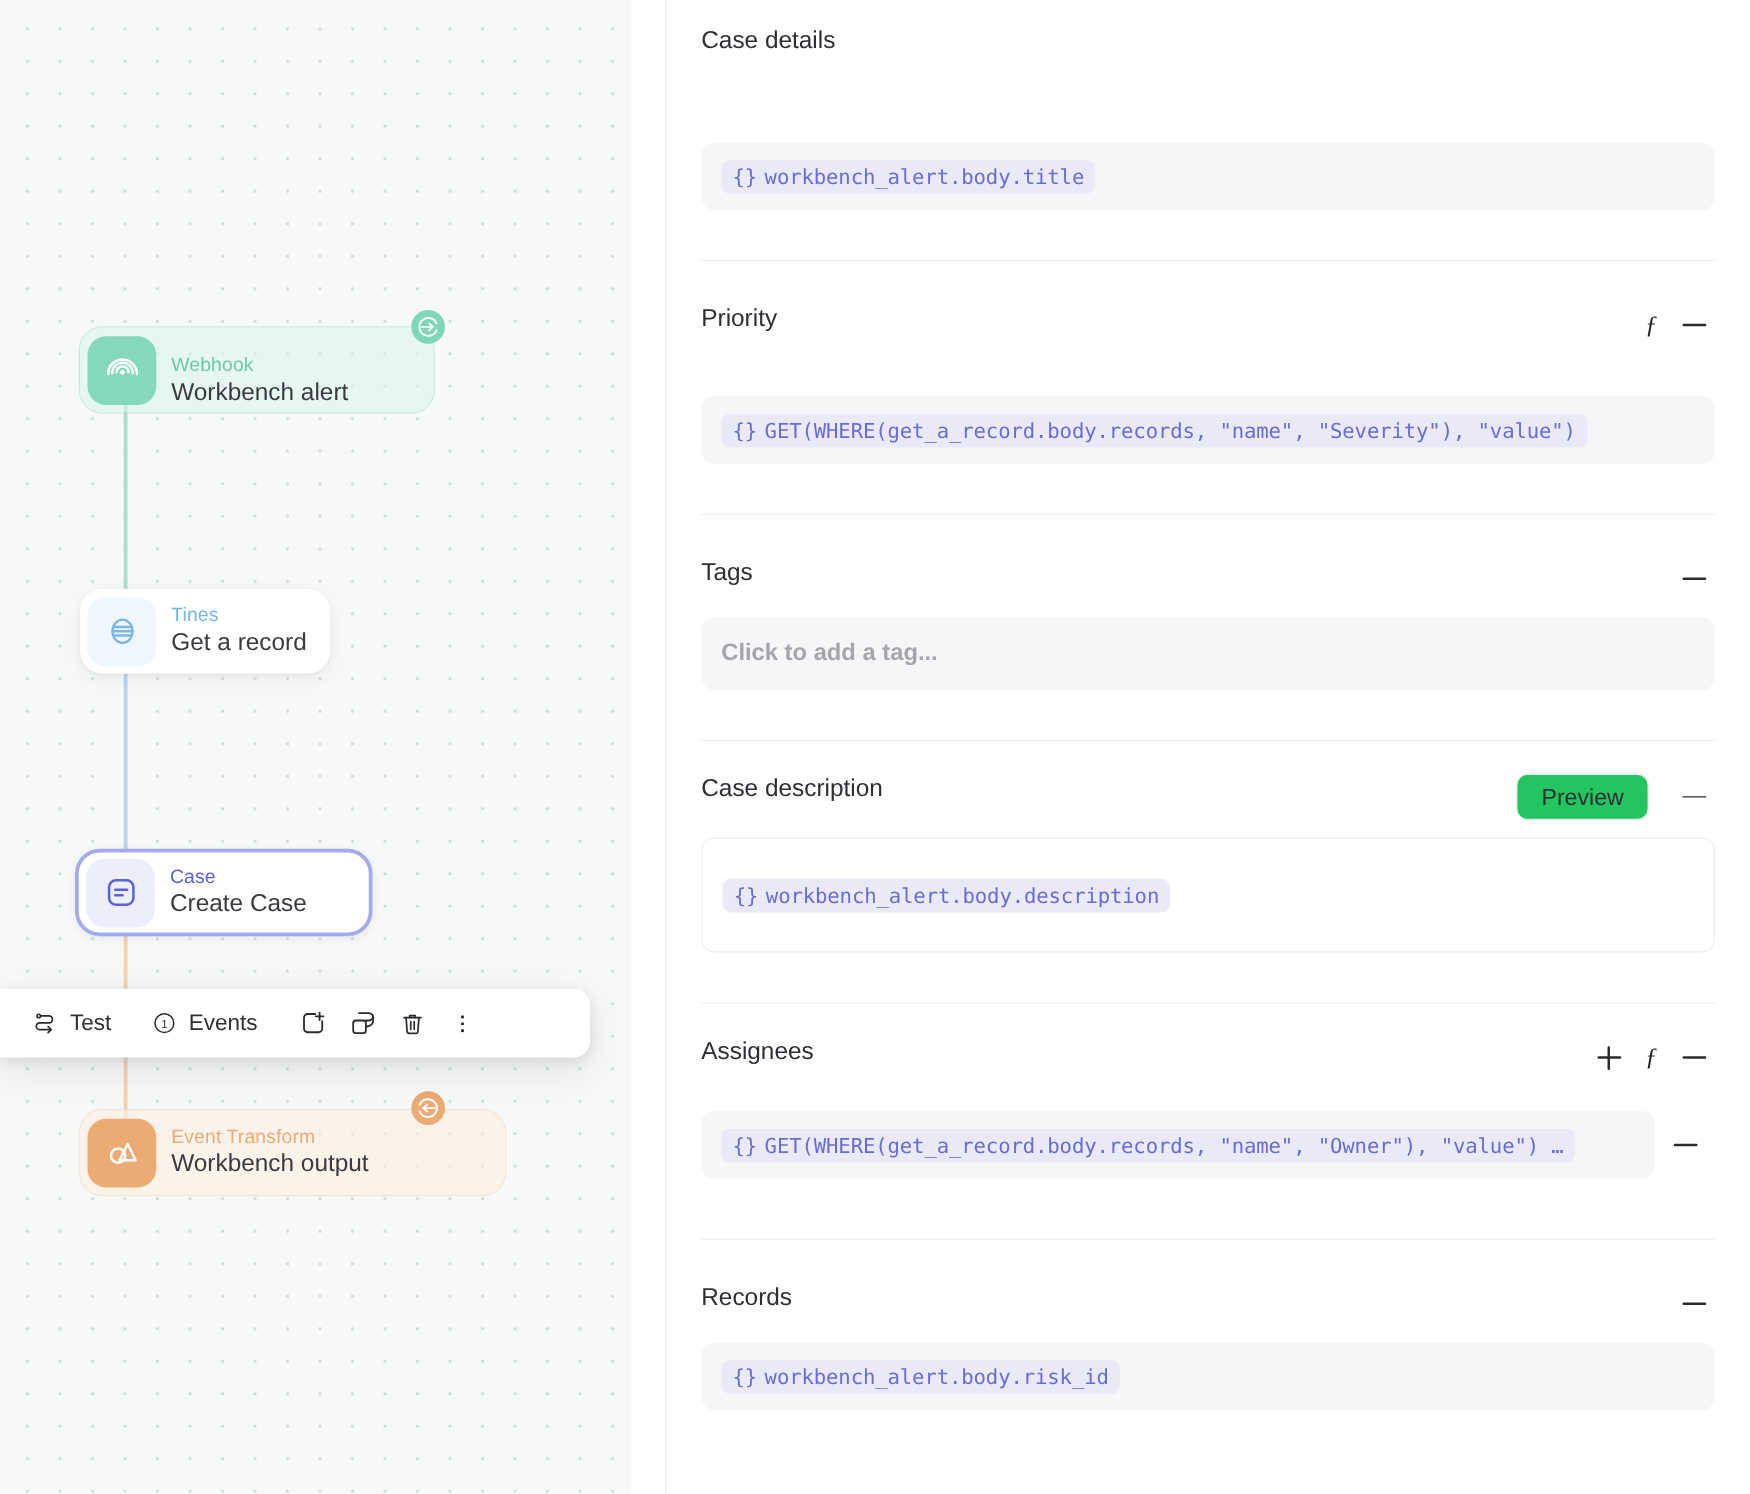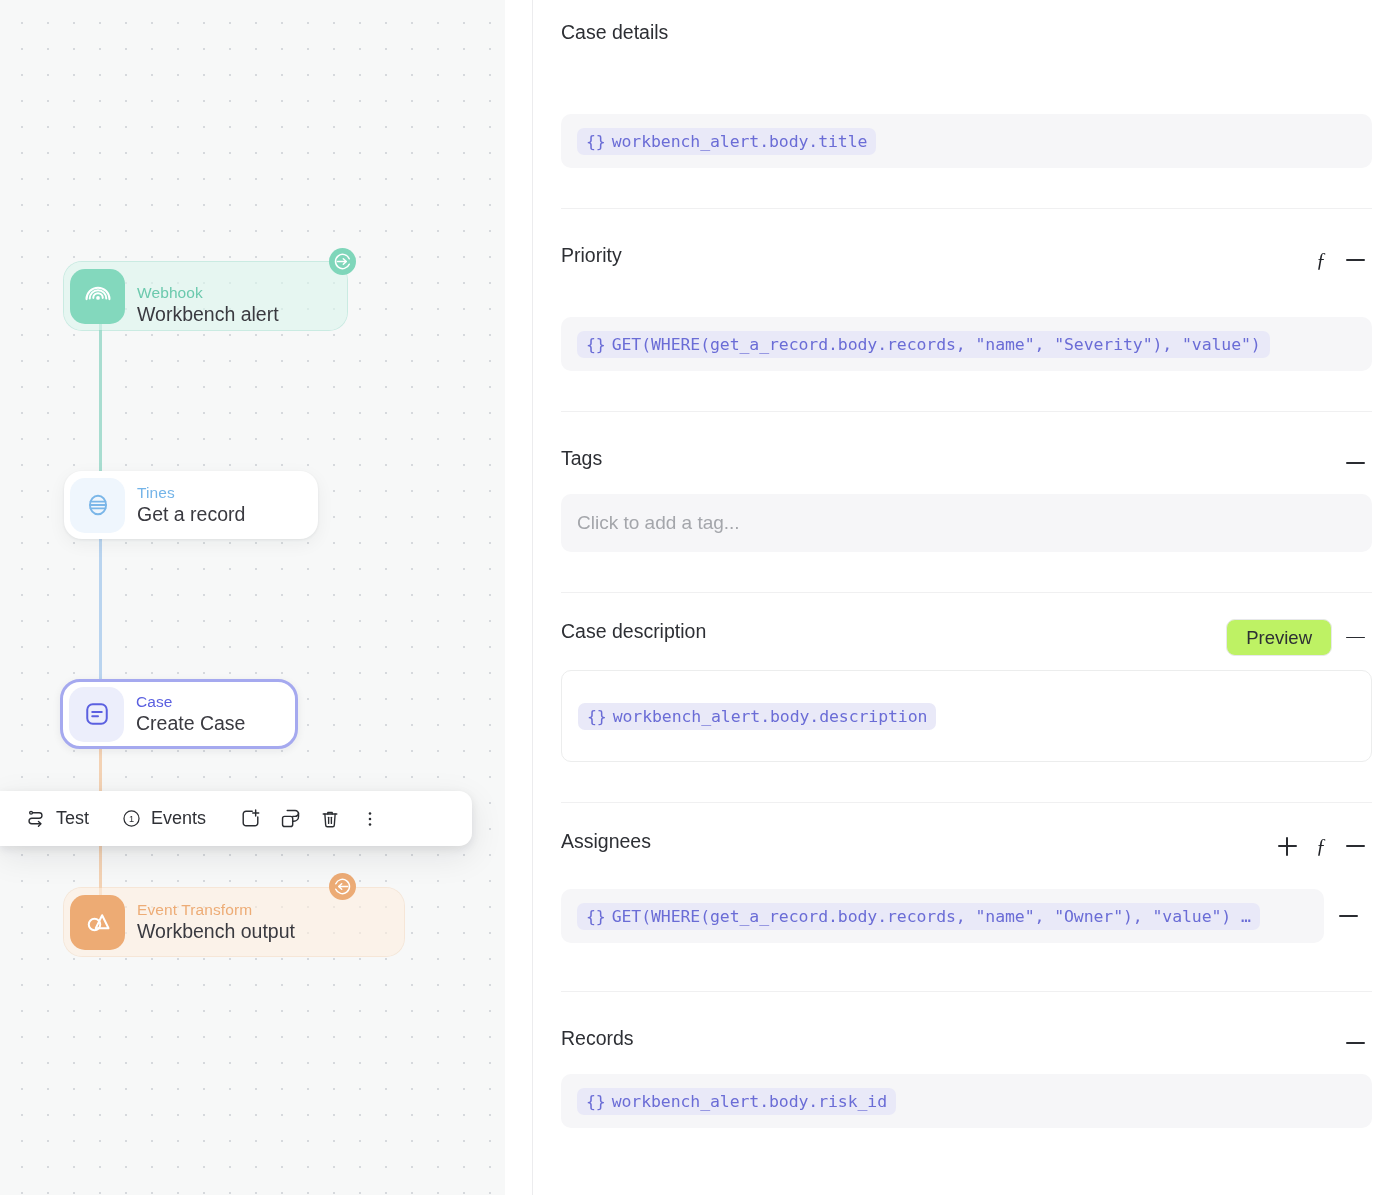--- a/index.html
+++ b/index.html
@@ -87,21 +87,21 @@
   .node-webhook {
     left: 64px; top: 262px; width: 283px;
     background: rgba(220,246,238,.62);
     box-shadow: 0 0 0 1px rgba(147,219,199,.45);
   }
   .node-webhook .node-icon { background: #83d8bd; }
   .node-webhook .node-kind { color: #6bc9ad; margin-top: 18px; }
 
   
   .node-tines {
-    left: 64px; top: 471px; width: 254px;
+    left: 64px; top: 471px; width: 200px;
     background: #ffffff;
     box-shadow: 0 1px 3px rgba(24,28,40,.07), 0 5px 18px rgba(24,28,40,.055);
   }
   .node-tines .node-icon { background: #eff6fd; }
   .node-tines .node-kind { color: #74b4e8; }
 
   
   .node-case {
     left: 60px; top: 679px; width: 238px; height: 70px;
     background: #ffffff;
@@ -221,45 +221,46 @@
   .plus-v, .plus-h { background: #2a2c31; position: absolute; border-radius: 1px; }
   .plus-wrap { position: relative; width: 19px; height: 19px; }
   .plus-h { left: 0; top: 8.7px; width: 19px; height: 1.6px; }
   .plus-v { top: 0; left: 8.7px; height: 19px; width: 1.6px; }
 
   .preview-btn {
     height: 37px;
     padding: 0 19px;
     border-radius: 9px;
     border: 1px solid #e7e8ea;
-    background: #bef264;
+    background: #22c55e;
     font-size: 18.5px;
     color: #2d2f34;
     font-family: "Liberation Sans", sans-serif;
     cursor: pointer;
-    margin-right: 6px;
+    margin-right: 19px;
   }
 
   
   .value-box {
     margin-top: 14px;
     background: #f6f6f8;
     border-radius: 10px;
     min-height: 54px;
     display: flex;
     align-items: center;
     padding: 10px 16px;
   }
   .value-box.outlined {
     background: #ffffff;
     border: 1px solid #eceded;
     min-height: 92px;
   }
   .value-box.placeholder-box {
     min-height: 58px;
+    font-weight: bold;
   }
   .placeholder-text {
     font-size: 19px;
     color: #a4a6ab;
   }
 
   .chip {
     display: inline-flex;
     align-items: center;
     background: #e9e9f8;

